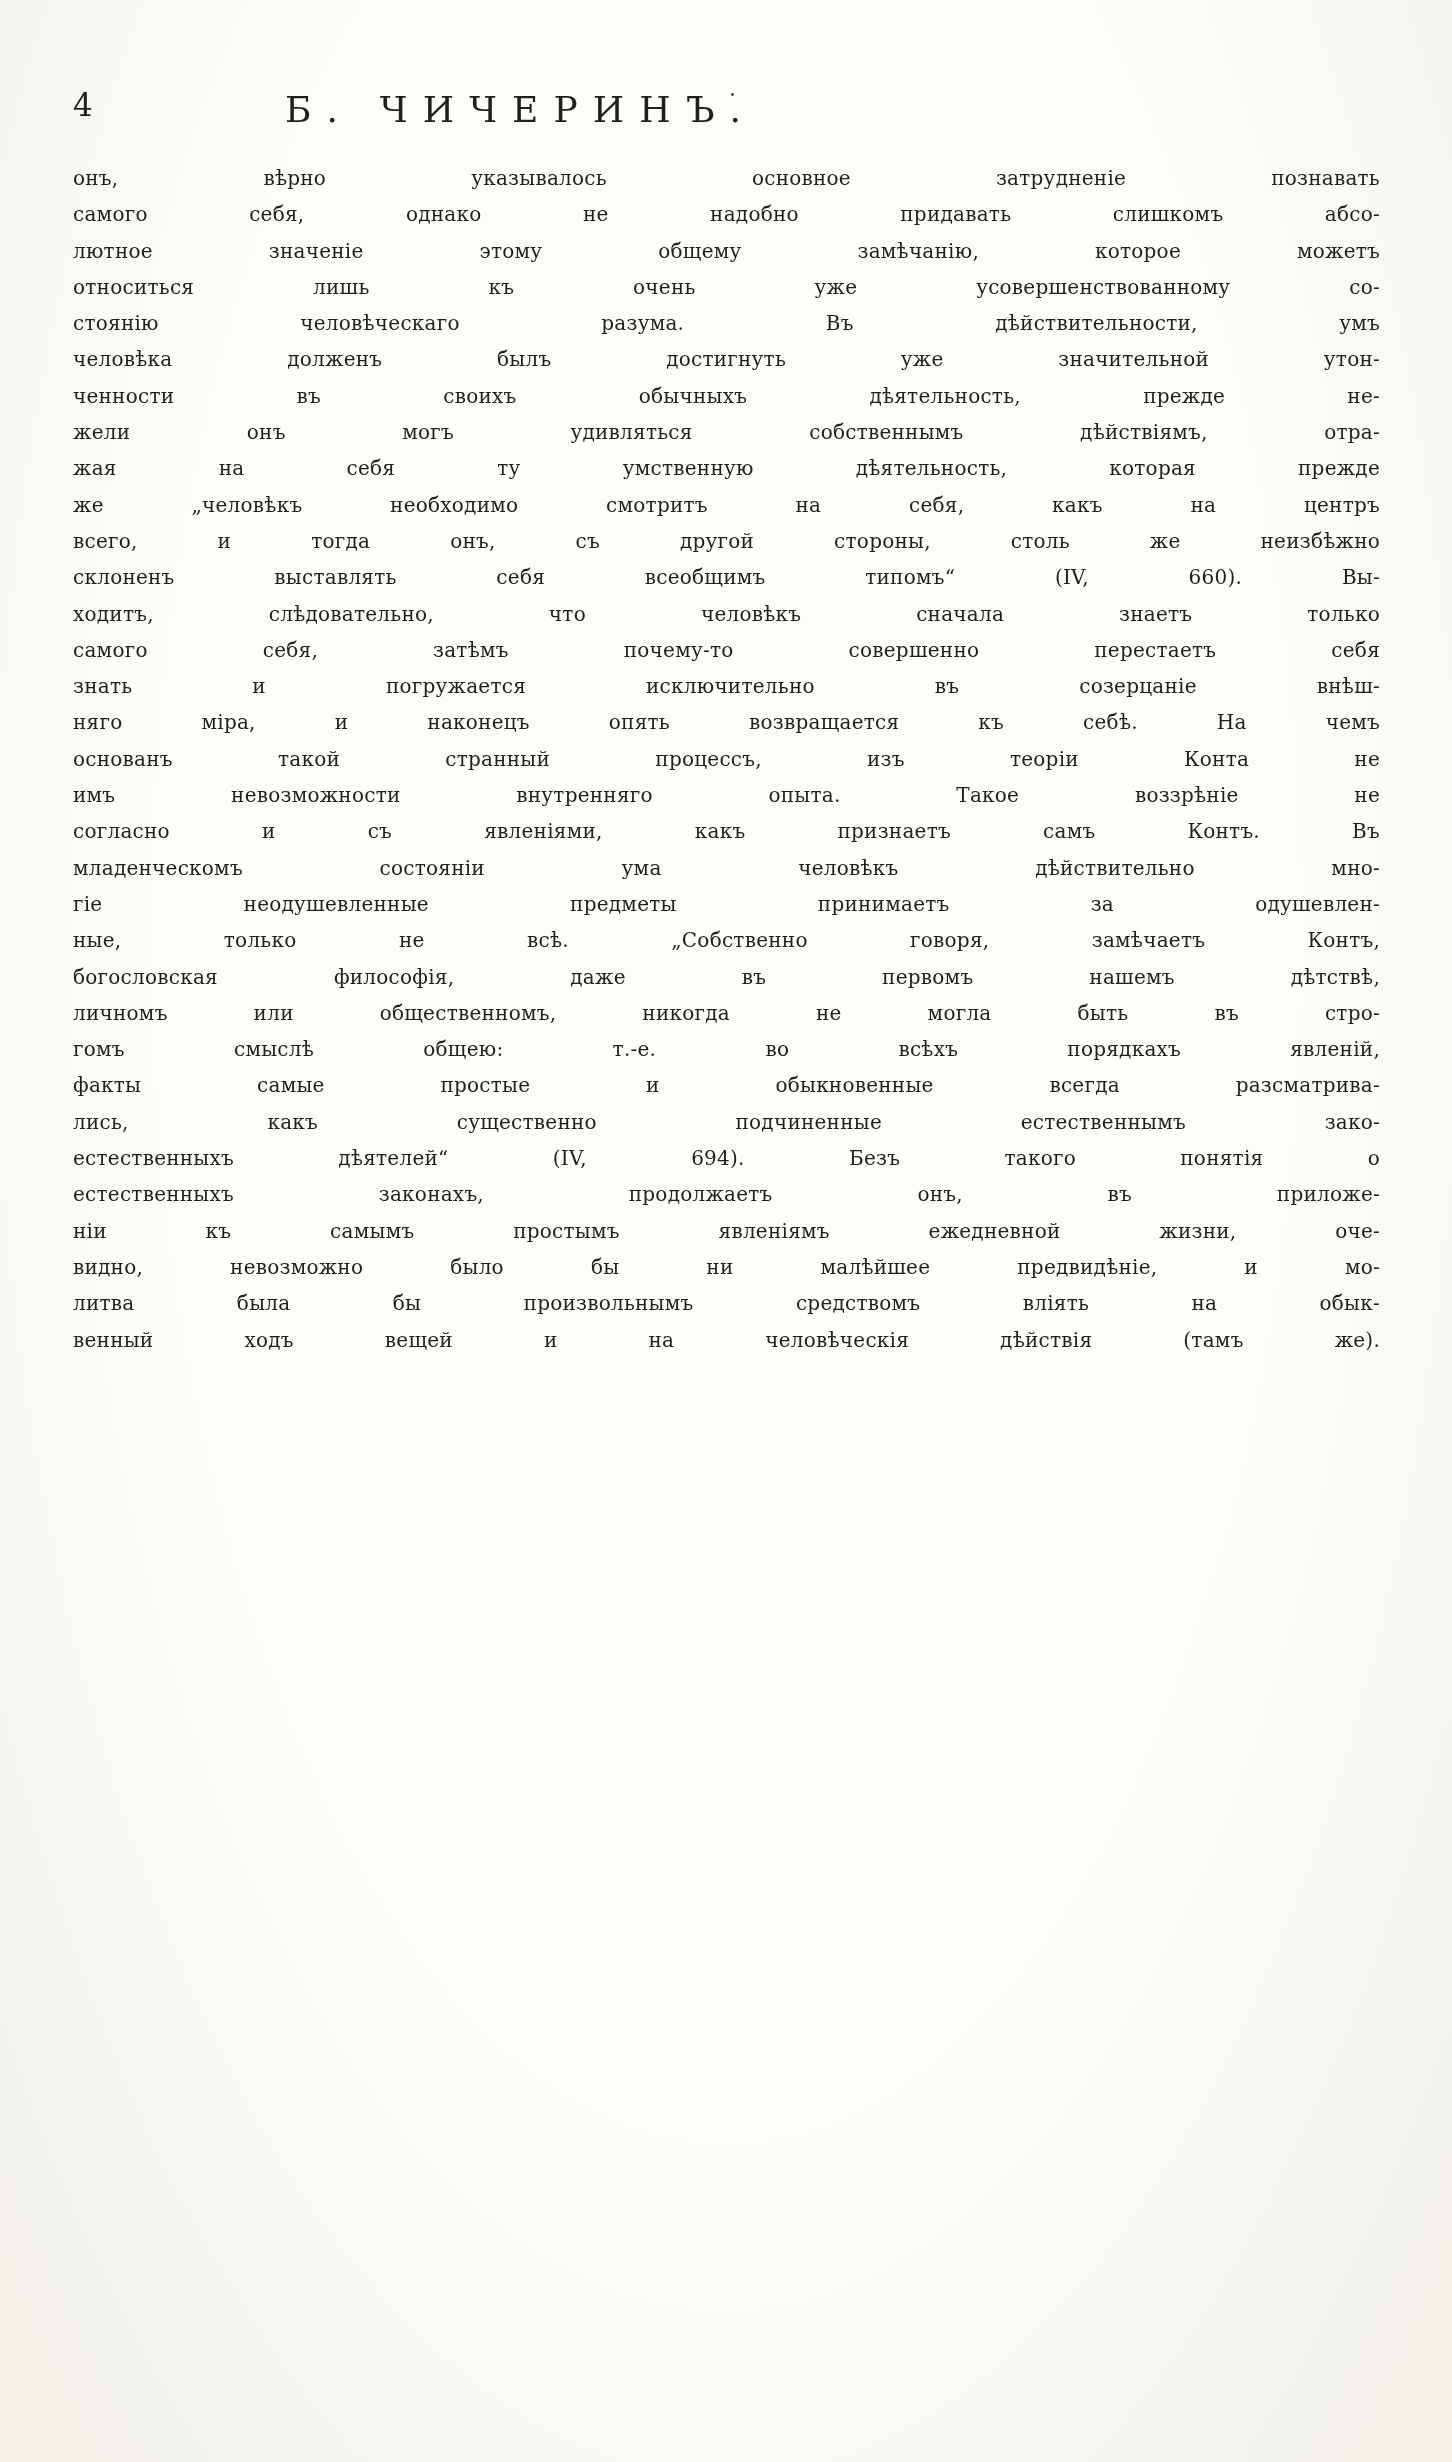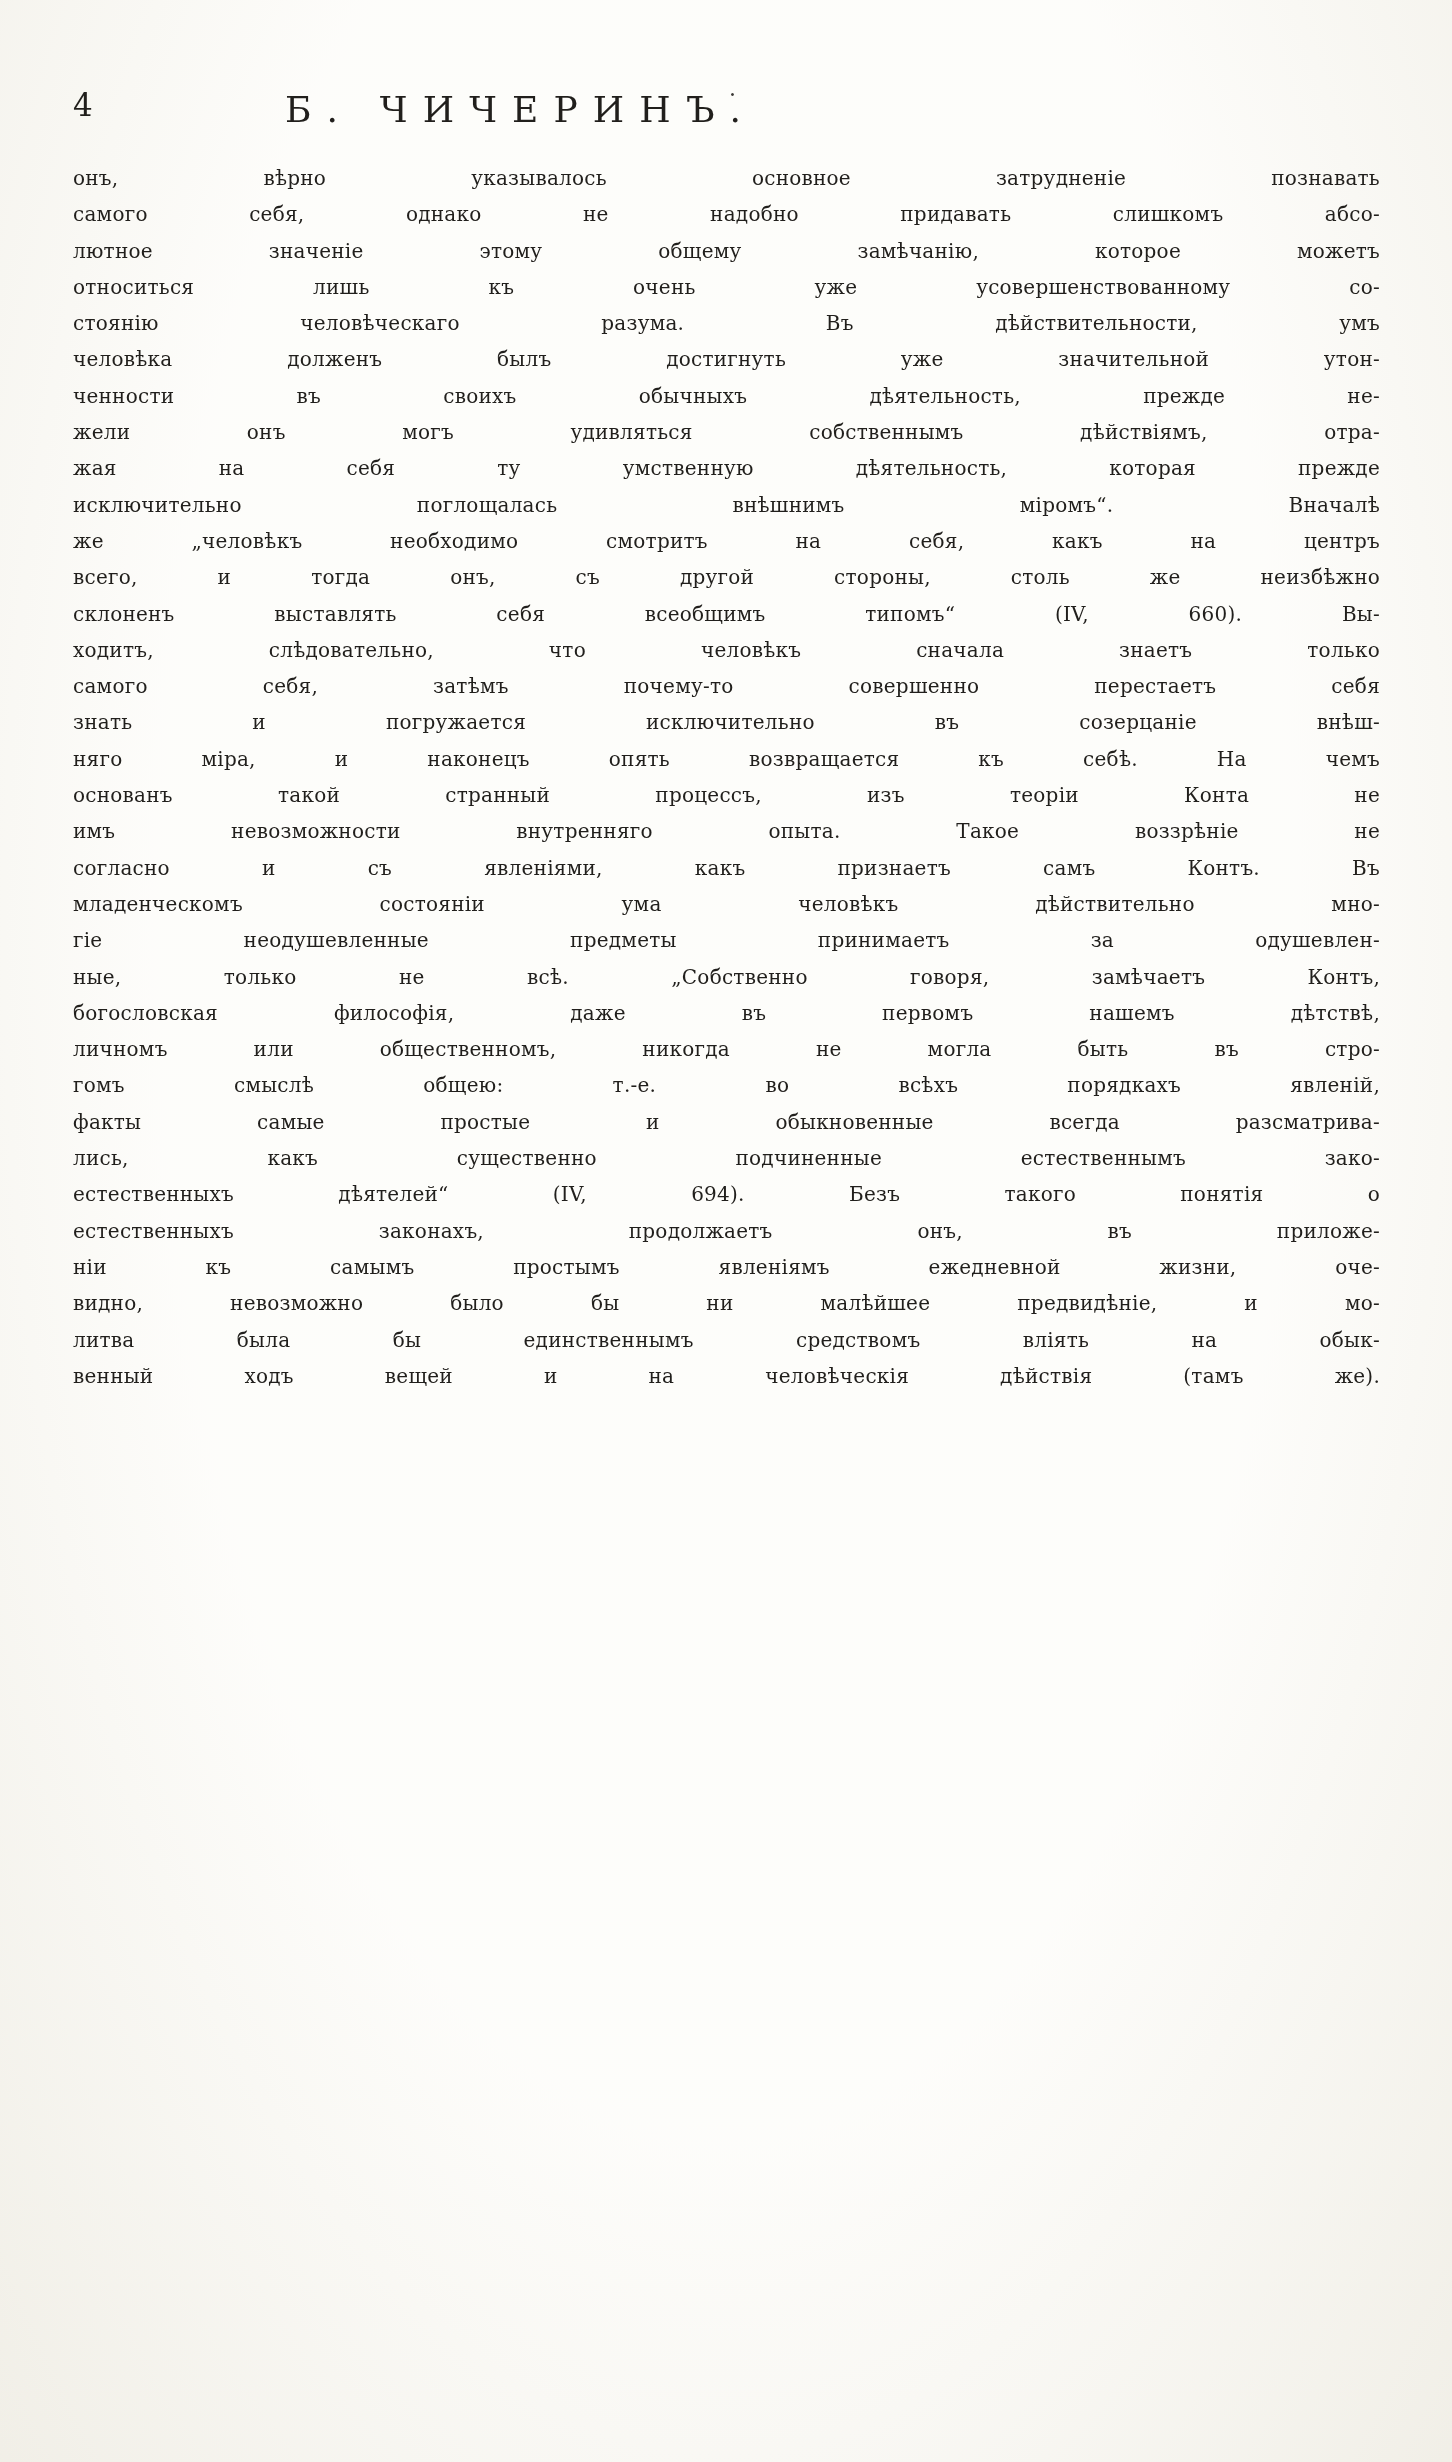--- a/index.html
+++ b/index.html
@@ -91,21 +91,20 @@
       <div class="text-line">стоянію человѣческаго разума. Въ дѣйствительности, умъ</div>
 
       <div class="text-line">человѣка долженъ былъ достигнуть уже значительной утон-</div>
 
       <div class="text-line">ченности въ своихъ обычныхъ дѣятельность, прежде не-</div>
 
       <div class="text-line">жели онъ могъ удивляться собственнымъ дѣйствіямъ, отра-</div>
 
       <div class="text-line">жая на себя ту умственную дѣятельность, которая прежде</div>
 
-      <div class="text-line">исключительно поглощалась внѣшнимъ міромъ“. Вначалѣ</div>
 
       <div class="text-line">же „человѣкъ необходимо смотритъ на себя, какъ на центръ</div>
 
       <div class="text-line">всего, и тогда онъ, съ другой стороны, столь же неизбѣжно</div>
 
       <div class="text-line">склоненъ выставлять себя всеобщимъ типомъ“ (IV, 660). Вы-</div>
 
       <div class="text-line">ходитъ, слѣдовательно, что человѣкъ сначала знаетъ только</div>
 
       <div class="text-line">самого себя, затѣмъ почему-то совершенно перестаетъ себя</div>
@@ -139,17 +138,17 @@
 
 
       <div class="text-line">естественныхъ дѣятелей“ (IV, 694). Безъ такого понятія о</div>
 
       <div class="text-line">естественныхъ законахъ, продолжаетъ онъ, въ приложе-</div>
 
       <div class="text-line">ніи къ самымъ простымъ явленіямъ ежедневной жизни, оче-</div>
 
       <div class="text-line">видно, невозможно было бы ни малѣйшее предвидѣніе, и мо-</div>
 
-      <div class="text-line">литва была бы единственнымъ средствомъ вліять на обык-</div>
+      <div class="text-line">литва была бы произвольнымъ средствомъ вліять на обык-</div>
 
       <div class="text-line">венный ходъ вещей и на человѣческія дѣйствія (тамъ же).</div>
     </main>
 </div>
 
 </body></html>

